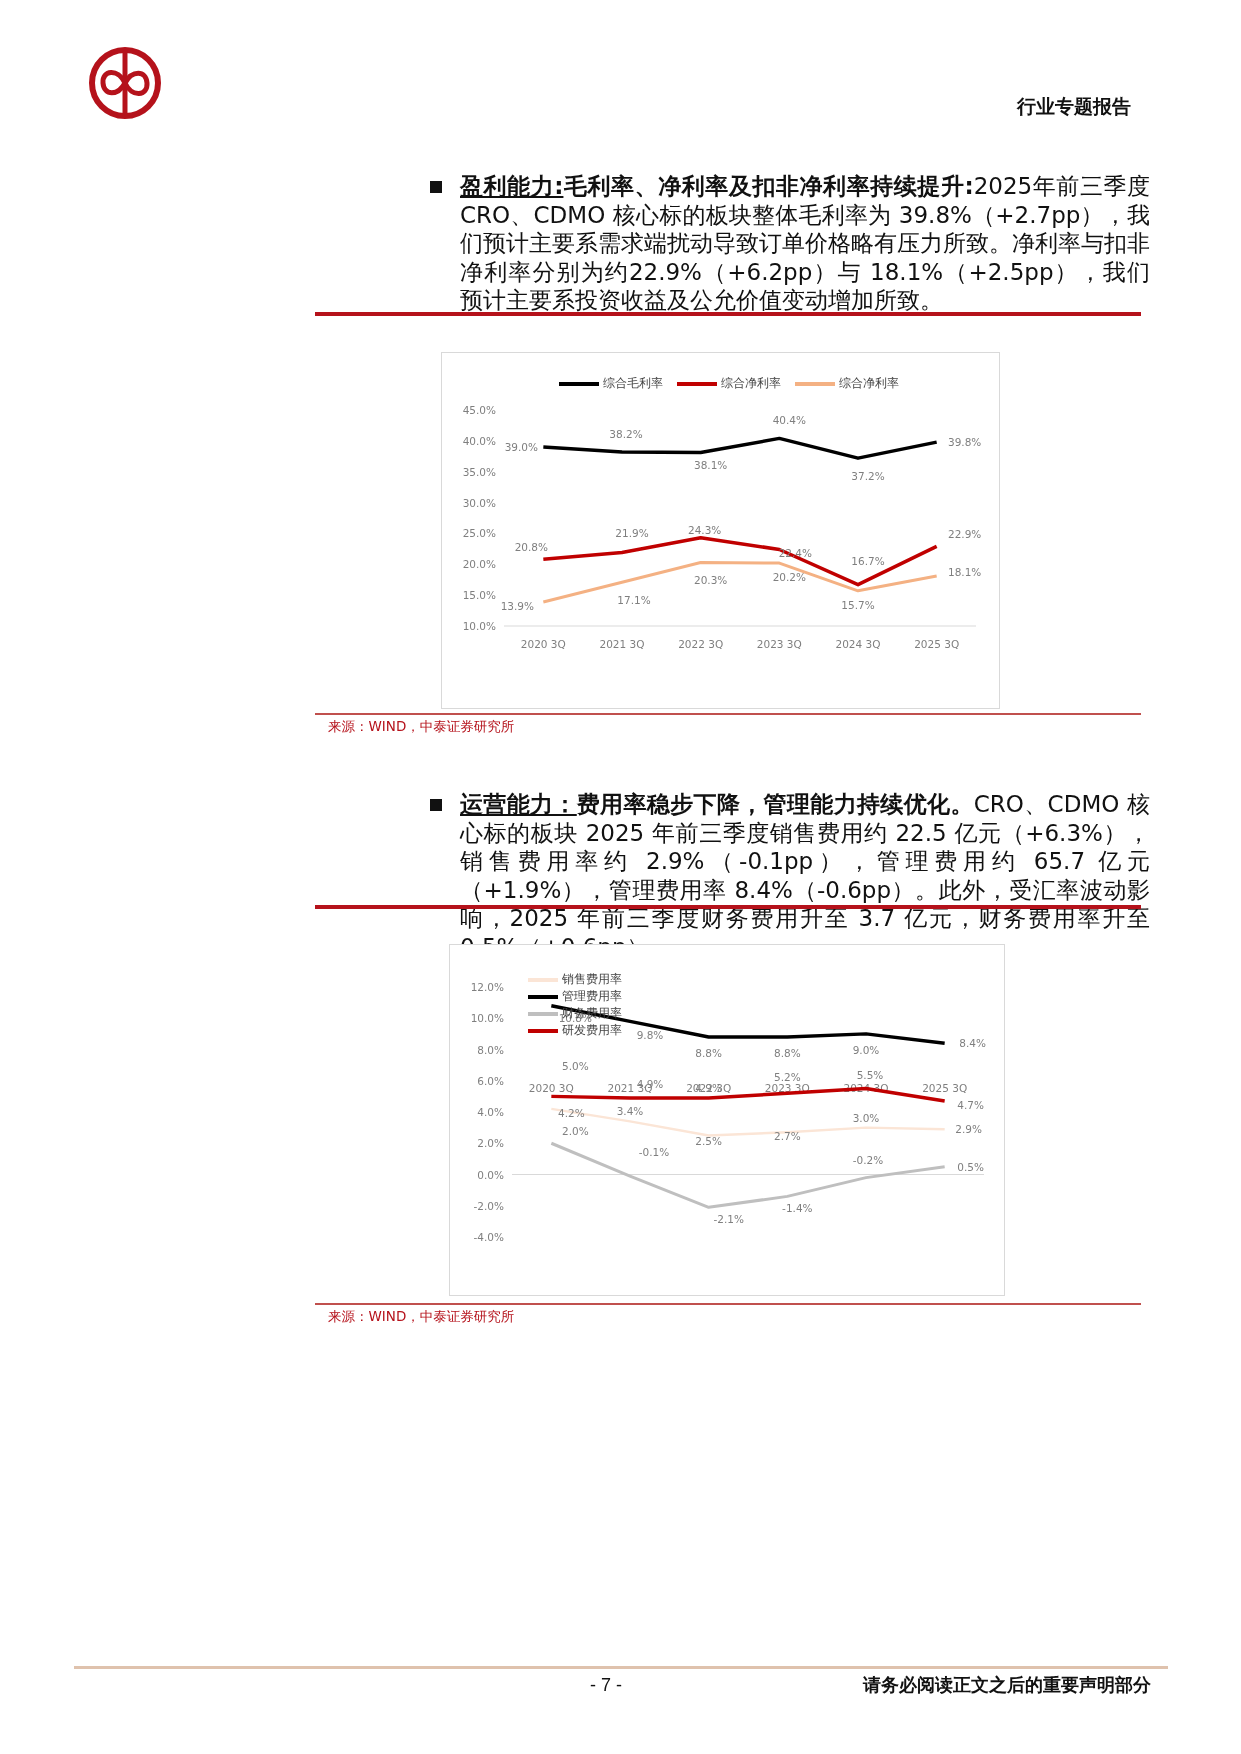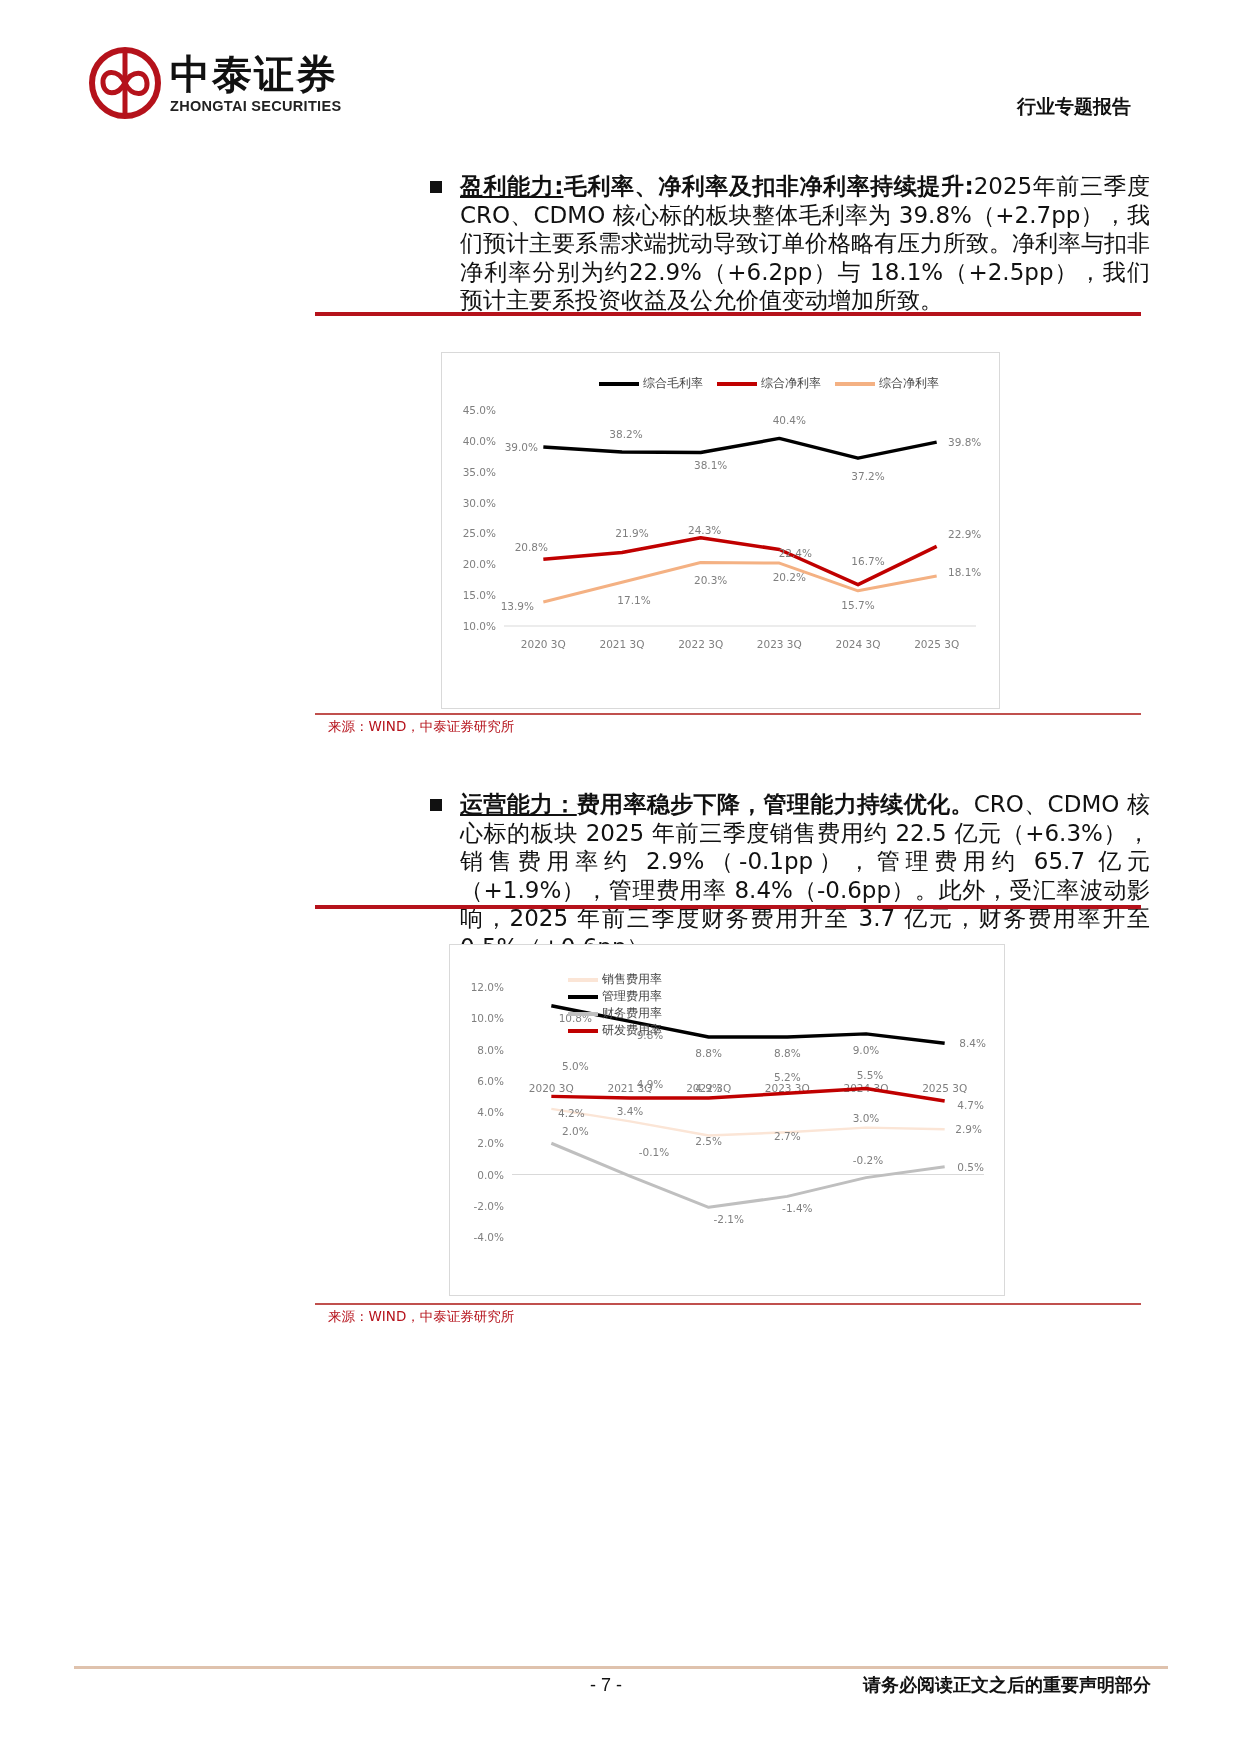--- a/index.html
+++ b/index.html
@@ -20,21 +20,21 @@
   .lead-title { font-weight: bold; text-decoration: underline; }
   .lead-bold { font-weight: bold; }
 
   .fig-header { position: absolute; left: 315px; width: 826px; }
   .fig-rule-top { height: 3px; background: #b5121b; }
   .fig-title { font-family: "DejaVu Sans", sans-serif; font-style: italic; font-weight: bold; color: #b5121b; font-size: 19px; line-height: 30px; padding-left: 12px; }
   .fig-rule-bottom { height: 1px; background: #b5121b; }
 
   .chart-frame { position: absolute; border: 1px solid #d9d9d9; background: #fff; }
   .chart-frame svg { display: block; }
-  .chart-legend { position: absolute; display: flex; align-items: center; font-size: 12px; color: #444; margin-left: 40px; }
+  .chart-legend { position: absolute; display: flex; align-items: center; font-size: 12px; color: #444; }
   .legend-item { display: flex; align-items: center; margin-right: 14px; }
   .legend-swatch { width: 40px; height: 4px; margin-right: 4px; }
 
   .source-rule { position: absolute; left: 315px; width: 826px; height: 1.5px; background: #c0504d; }
   .source { position: absolute; left: 328px; font-size: 13.5px; color: #b5121b; }
 
   .footer-rule { position: absolute; left: 74px; top: 1666px; width: 1094px; height: 3px; background: #dfc2ad; }
   .page-num { position: absolute; left: 590px; top: 1675px; font-family: "Liberation Sans", sans-serif; font-size: 18px; color: #111; }
   .disclaimer { position: absolute; right: 90px; top: 1673px; font-family: "DejaVu Serif", serif; font-weight: bold; font-size: 18px; color: #111; }
 
@@ -43,24 +43,20 @@
 </style>
 </head>
 <body>
 
 <div class="logo">
   <svg class="logo-mark" viewBox="0 0 74 74">
     <circle cx="37" cy="37" r="33" fill="none" stroke="#b5121b" stroke-width="6"></circle>
     <line x1="37" y1="4" x2="37" y2="70" stroke="#b5121b" stroke-width="5"></line>
     <path d="M37 37 C 30 22, 14 24, 15 37 C 16 50, 30 50, 37 37 C 44 24, 58 24, 59 37 C 60 50, 44 52, 37 37 Z" fill="none" stroke="#b5121b" stroke-width="5"></path>
   </svg>
-  <div class="logo-text">
-    <div class="logo-cn">中泰证券</div>
-    <div class="logo-en">ZHONGTAI SECURITIES</div>
-  </div>
 </div>
 <div class="report-type">行业专题报告</div>
 
 <div class="section" style="top:172px;">
   <div class="bullet-para">
     <span class="bullet-sq"></span>
     <span class="lead-title">盈利能力:</span><span class="lead-bold">毛利率、净利率及扣非净利率持续提升:</span><span>2025年前三季度CRO、CDMO 核心标的板块整体毛利率为 39.8%（+2.7pp），我们预计主要系需求端扰动导致订单价格略有压力所致。净利率与扣非净利率分别为约22.9%（+6.2pp）与 18.1%（+2.5pp），我们预计主要系投资收益及公允价值变动增加所致。</span>
   </div>
 </div>
 

